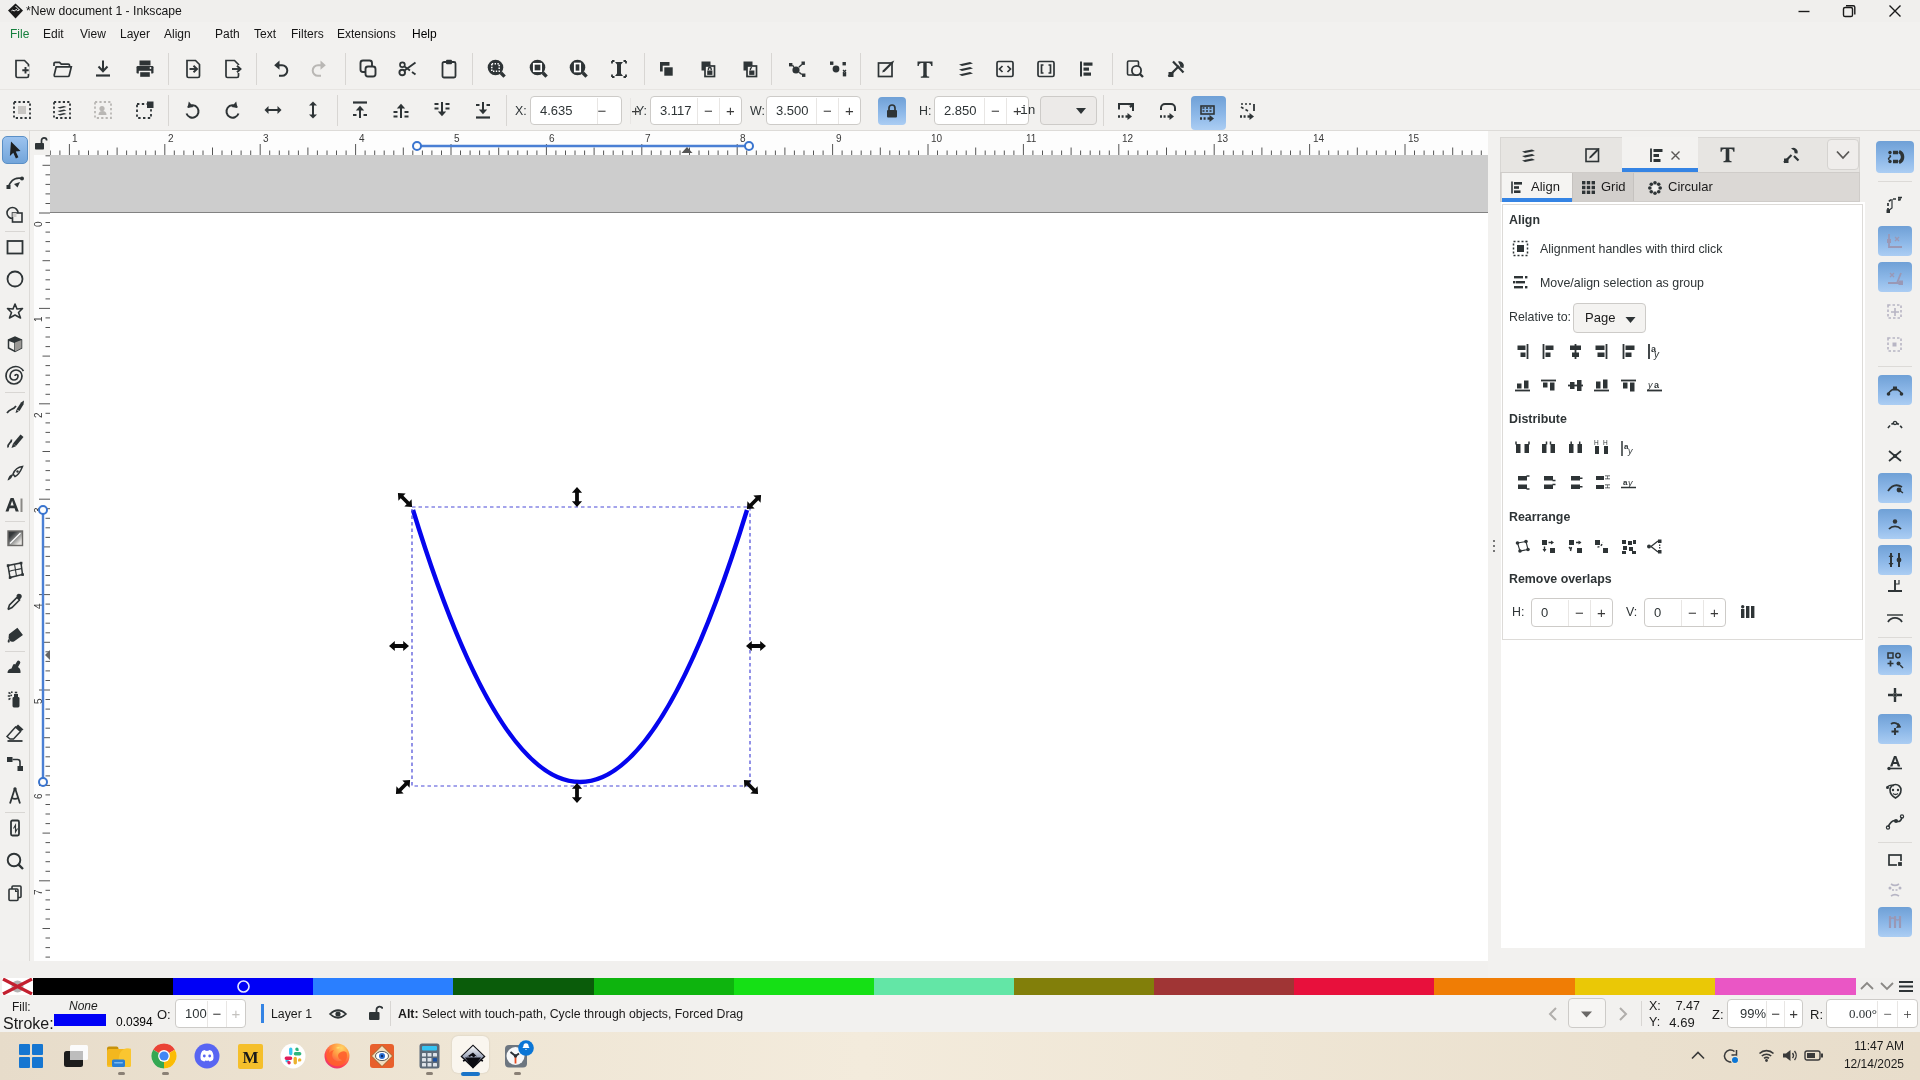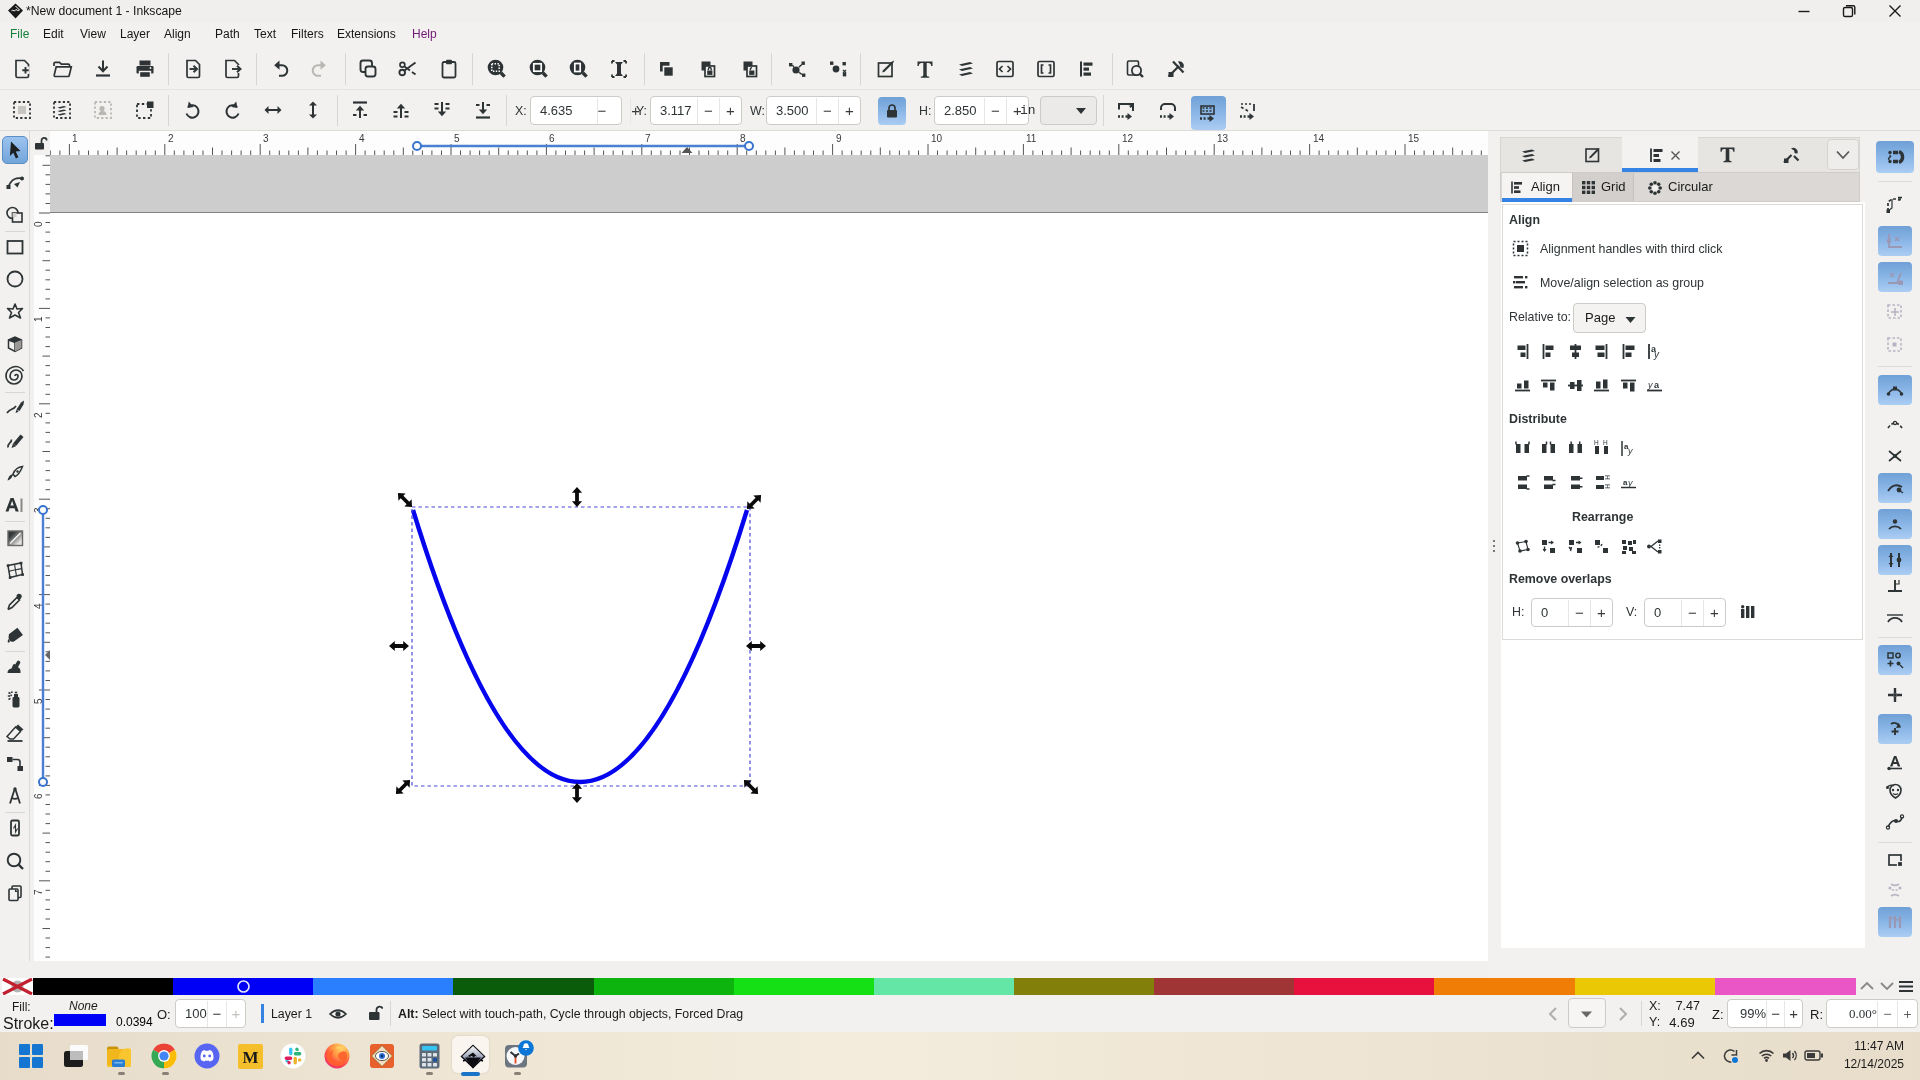--- a/index.html
+++ b/index.html
@@ -32,21 +32,21 @@
 <div class="abs" style="left:0;top:22px;width:1920px;height:25px;background:#f2f1ef;">
 <div class="abs" style="left:10px;top:5px;font-size:12px;color:#15803d;">File</div>
 <div class="abs" style="left:43px;top:5px;font-size:12px;color:#161616;">Edit</div>
 <div class="abs" style="left:80px;top:5px;font-size:12px;color:#161616;">View</div>
 <div class="abs" style="left:120px;top:5px;font-size:12px;color:#161616;">Layer</div>
 <div class="abs" style="left:164px;top:5px;font-size:12px;color:#161616;">Align</div>
 <div class="abs" style="left:215px;top:5px;font-size:12px;color:#161616;">Path</div>
 <div class="abs" style="left:254px;top:5px;font-size:12px;color:#161616;">Text</div>
 <div class="abs" style="left:291px;top:5px;font-size:12px;color:#161616;">Filters</div>
 <div class="abs" style="left:337px;top:5px;font-size:12px;color:#161616;">Extensions</div>
-<div class="abs" style="left:412px;top:5px;font-size:12px;color:#701a75;">Help</div>
+<div class="abs" style="left:412px;top:5px;font-size:12px;color:#000000;">Help</div>
 </div>
 <div class="abs" style="left:0;top:47px;width:1920px;height:43px;background:#f2f1ef;border-bottom:1px solid #e7e5e2;"></div>
 <svg class="abs" style="left:10px;top:57px" width="24" height="24" viewBox="0 0 24 24">
     <path d="M6 3.5 h8.5 l4 4 V19 a1.5 1.5 0 0 1 -1.5 1.5 H7.5 A1.5 1.5 0 0 1 6 19 Z" fill="none" stroke="#2e3436" stroke-width="1.7"></path>
     <path d="M12.5 13 h6 M15.5 10 v6" stroke="#2e3436" stroke-width="1.9"></path>
     <rect x="11.5" y="9.5" width="8" height="7.4" fill="#f2f1ef"></rect>
     <path d="M12.3 13.2 h6.4 M15.5 10 v6.4" stroke="#2e3436" stroke-width="1.9"></path>
   </svg>
 <svg class="abs" style="left:50px;top:57px" width="24" height="24" viewBox="0 0 24 24">
     <path d="M4 9 V6.5 A1.2 1.2 0 0 1 5.2 5.3 H9.5 l1.8 1.8 h7 A1.2 1.2 0 0 1 19.5 8.3 V9" fill="none" stroke="#2e3436" stroke-width="1.7"></path>
@@ -965,21 +965,21 @@
       <rect x="11" y="6" width="4" height="8" fill="#2e3436"></rect>
       <text x="1" y="5" font-size="6.5" fill="#2e3436">H</text>
       <text x="10" y="5" font-size="6.5" fill="#2e3436">H</text>
     </g>
   </svg>
 <svg class="abs" style="left:1620px;top:474px" width="17" height="17" viewBox="0 0 17 17">
     <path d="M1 13.5 H16" stroke="#2e3436" stroke-width="1.5"></path>
     <text x="3" y="11" font-size="8" font-weight="bold" fill="#2e3436">a</text>
     <text x="8" y="12" font-size="9" font-style="italic" fill="#2e3436">y</text>
   </svg>
-<div class="lbl bold" style="left:1572px;top:510px;">Rearrange</div>
+<div class="lbl bold" style="left:1509px;top:510px;">Rearrange</div>
 <svg class="abs" style="left:1514px;top:538px" width="17" height="17" viewBox="0 0 17 17">
     <circle cx="3.5" cy="5" r="1.8" fill="#2e3436"></circle>
     <circle cx="12" cy="3.5" r="1.8" fill="#2e3436"></circle>
     <circle cx="6" cy="13" r="1.8" fill="#2e3436"></circle>
     <circle cx="14" cy="11.5" r="1.8" fill="#2e3436"></circle>
     <path d="M3.5 5 L12 3.5 L14 11.5 L6 13 Z" fill="none" stroke="#2e3436" stroke-width="1.1"></path>
   </svg>
 <svg class="abs" style="left:1540px;top:538px" width="17" height="17" viewBox="0 0 17 17">
     <rect x="2" y="2" width="5" height="5" fill="#2e3436"></rect>
     <rect x="10" y="10" width="5" height="5" fill="#2e3436"></rect>

